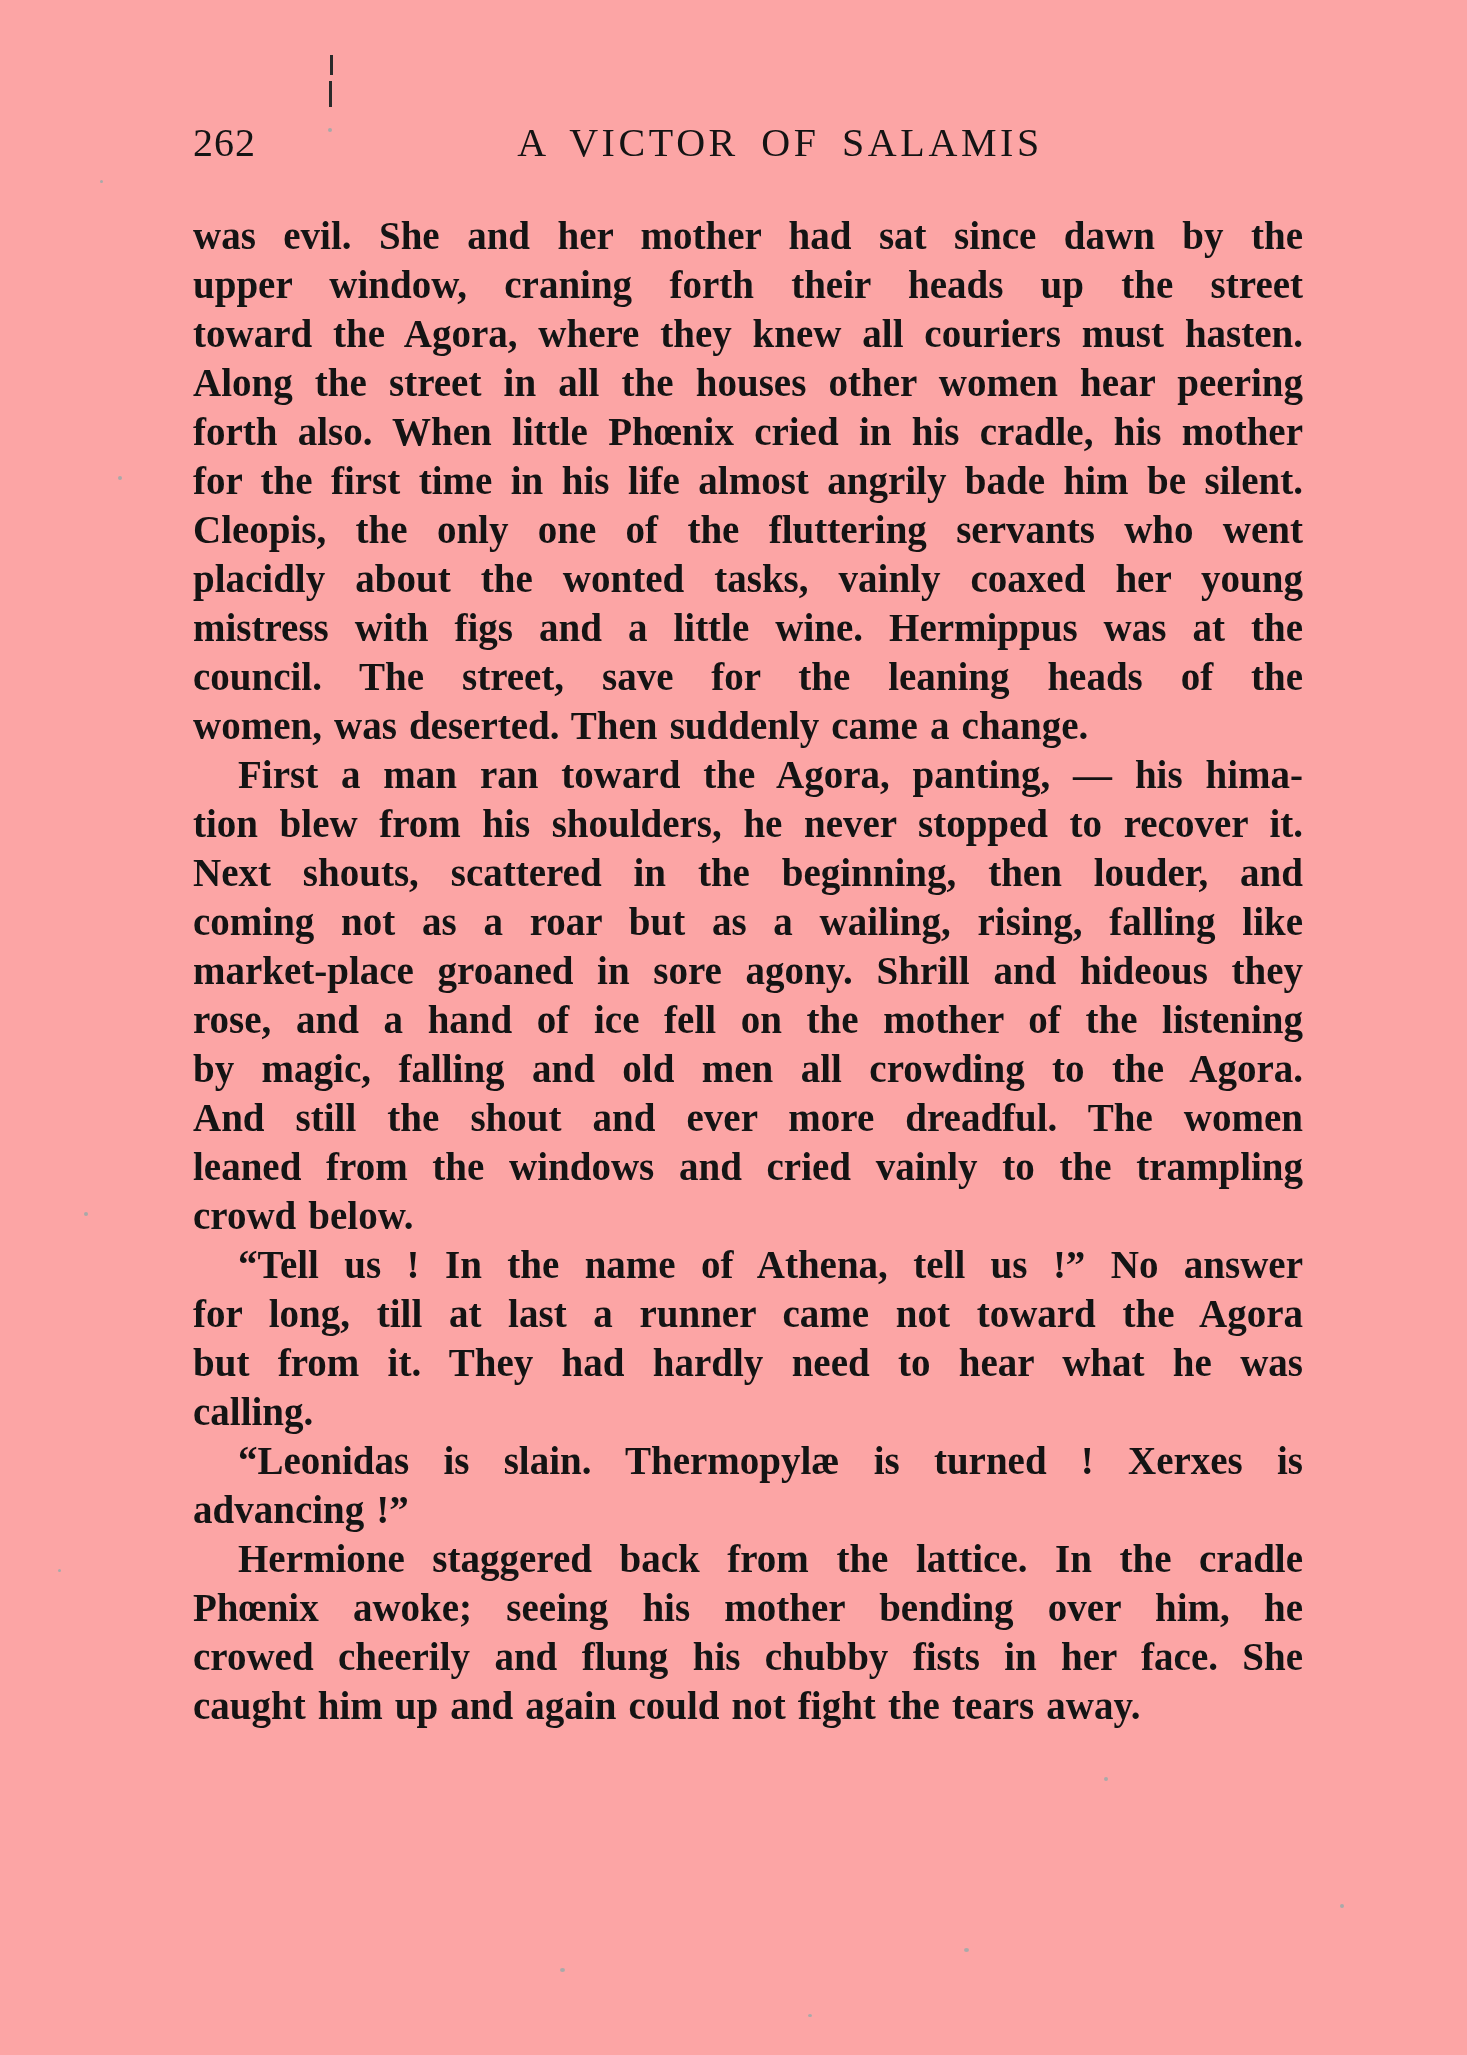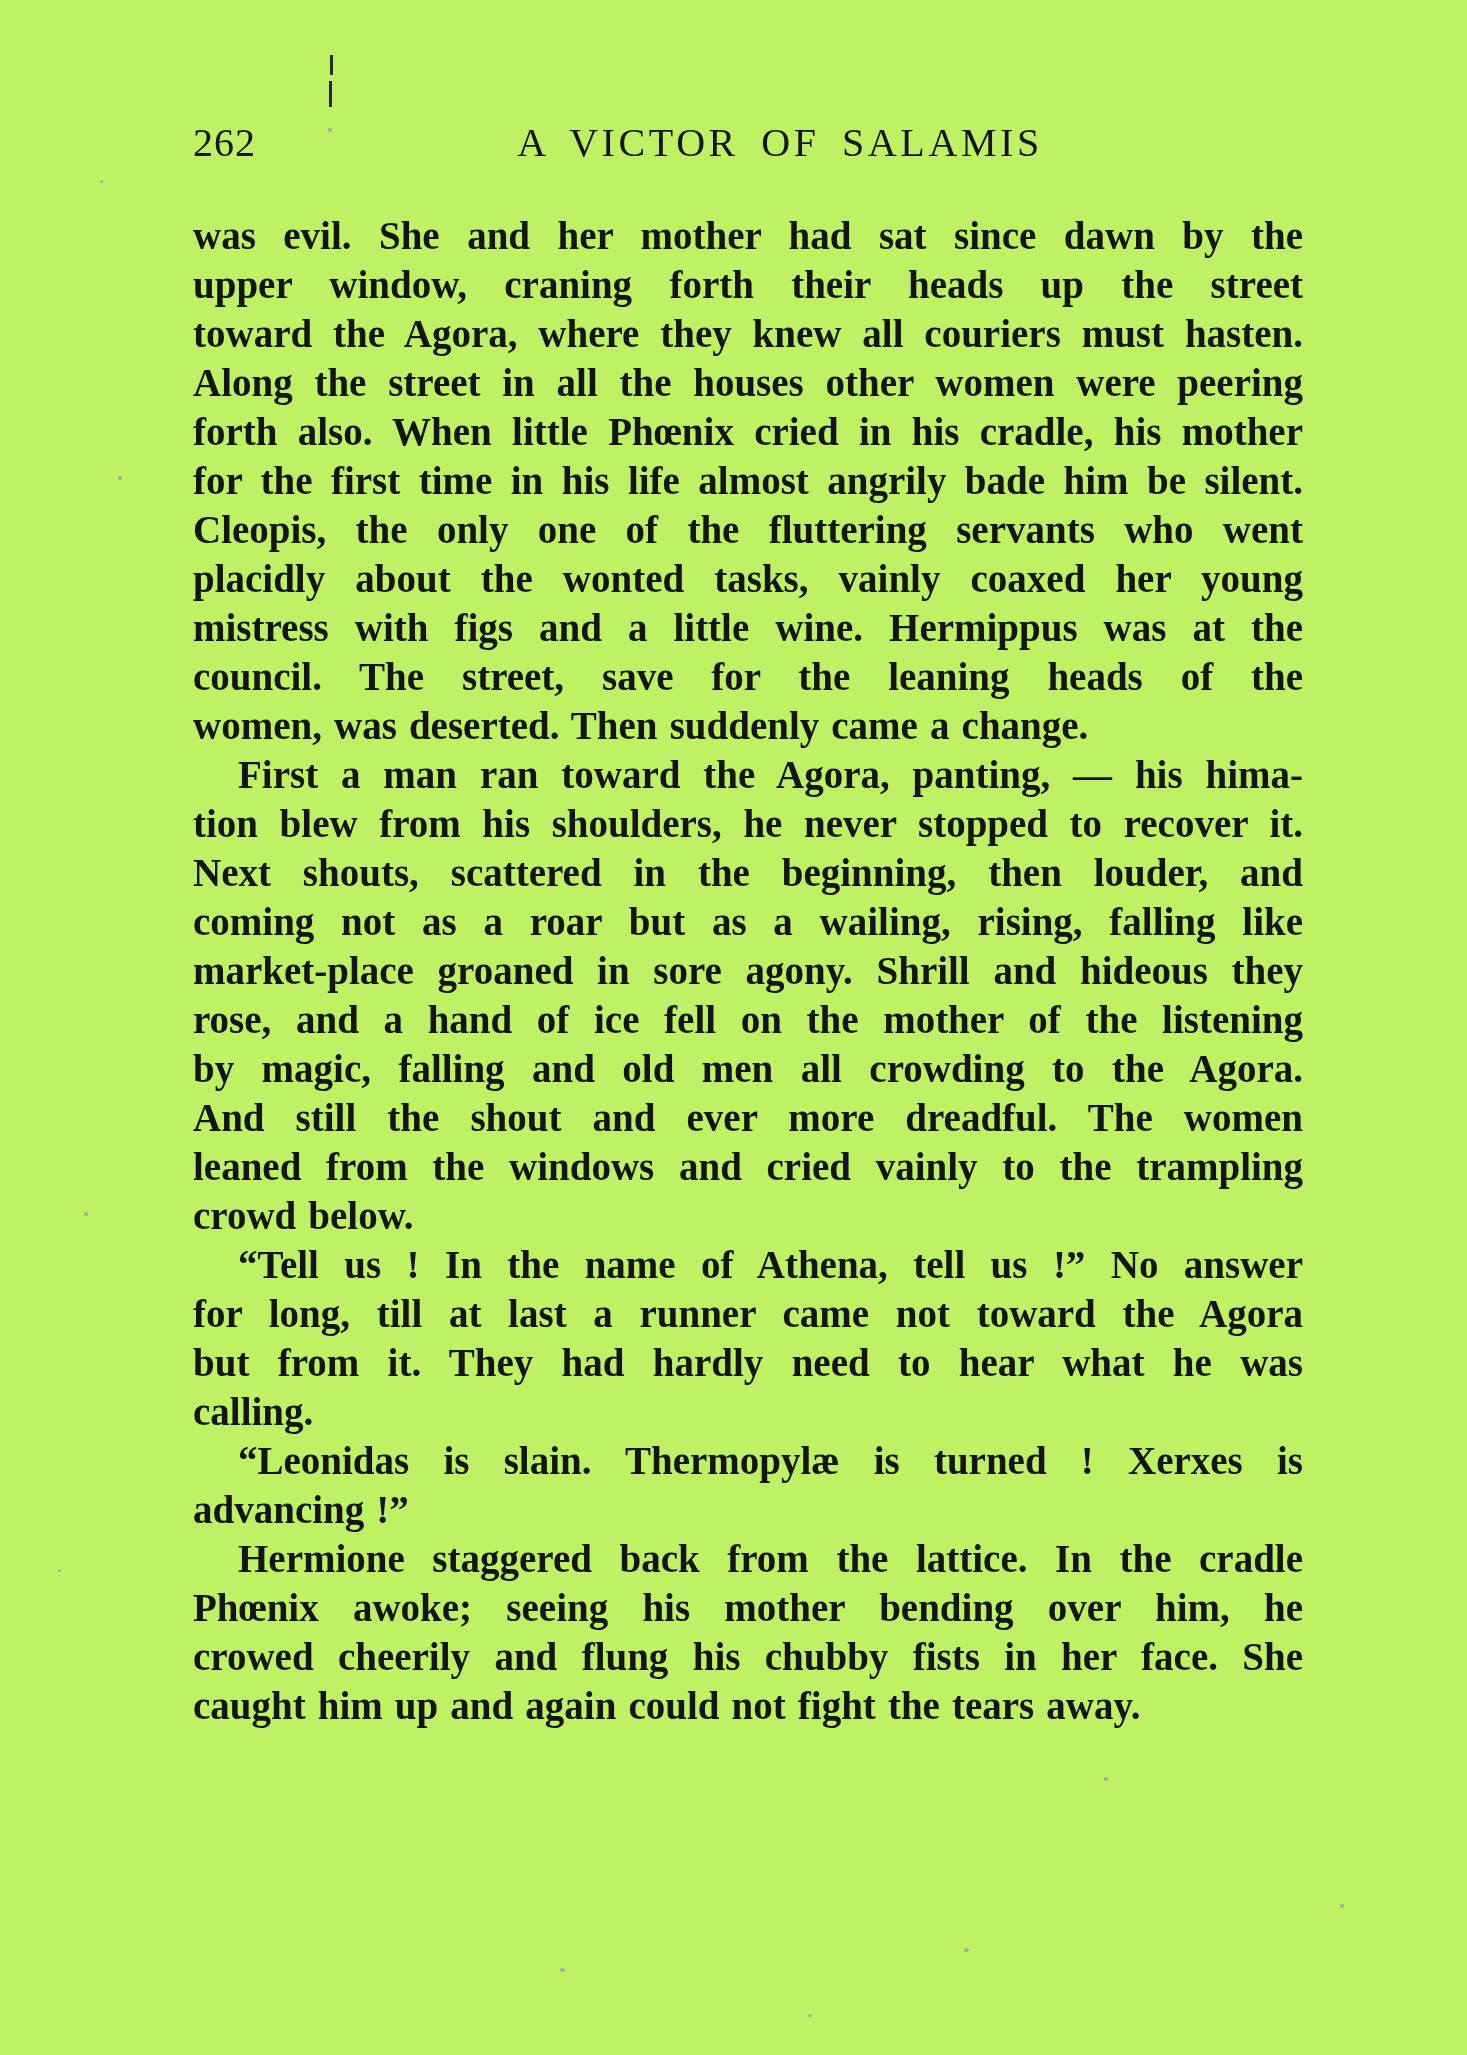--- a/index.html
+++ b/index.html
@@ -4,21 +4,21 @@
 <style>
   html, body { margin: 0; padding: 0; }
   body {
     width: 1467px; height: 2055px;
     background: #f2f2f2;
     font-family: "Liberation Serif", "DejaVu Serif", serif;
   }
   .page {
     position: relative;
     width: 1467px; height: 2055px;
-    background: #bef264;
+    background: #fca5a5;
     color: #141414;
     overflow: hidden;
   }
   
   .running-head {
     position: absolute;
     top: 120px; left: 193px; width: 1110px; height: 46px;
     font-size: 40px; line-height: 46px;
   }
   .page-number {
@@ -60,21 +60,21 @@
   <div class="running-head">
     <span class="page-number">262</span>
     <span class="running-title">A VICTOR OF SALAMIS</span>
   </div>
 
   <div class="text-block">
       <div class="para">
         <div class="line">was evil.  She and her mother had sat since dawn by the</div>
         <div class="line">upper window, craning forth their heads up the street</div>
         <div class="line">toward the Agora, where they knew all couriers must hasten.</div>
-        <div class="line">Along the street in all the houses other women were peering</div>
+        <div class="line">Along the street in all the houses other women hear peering</div>
         <div class="line">forth also.  When little Phœnix cried in his cradle, his mother</div>
         <div class="line">for the first time in his life almost angrily bade him be silent.</div>
         <div class="line">Cleopis, the only one of the fluttering servants who went</div>
         <div class="line">placidly about the wonted tasks, vainly coaxed her young</div>
         <div class="line">mistress with figs and a little wine.  Hermippus was at the</div>
         <div class="line">council.  The street, save for the leaning heads of the</div>
         <div class="line last">women, was deserted.  Then suddenly came a change.</div>
       </div>
       <div class="para indent">
         <div class="line">First a man ran toward the Agora, panting, — his hima-</div>

